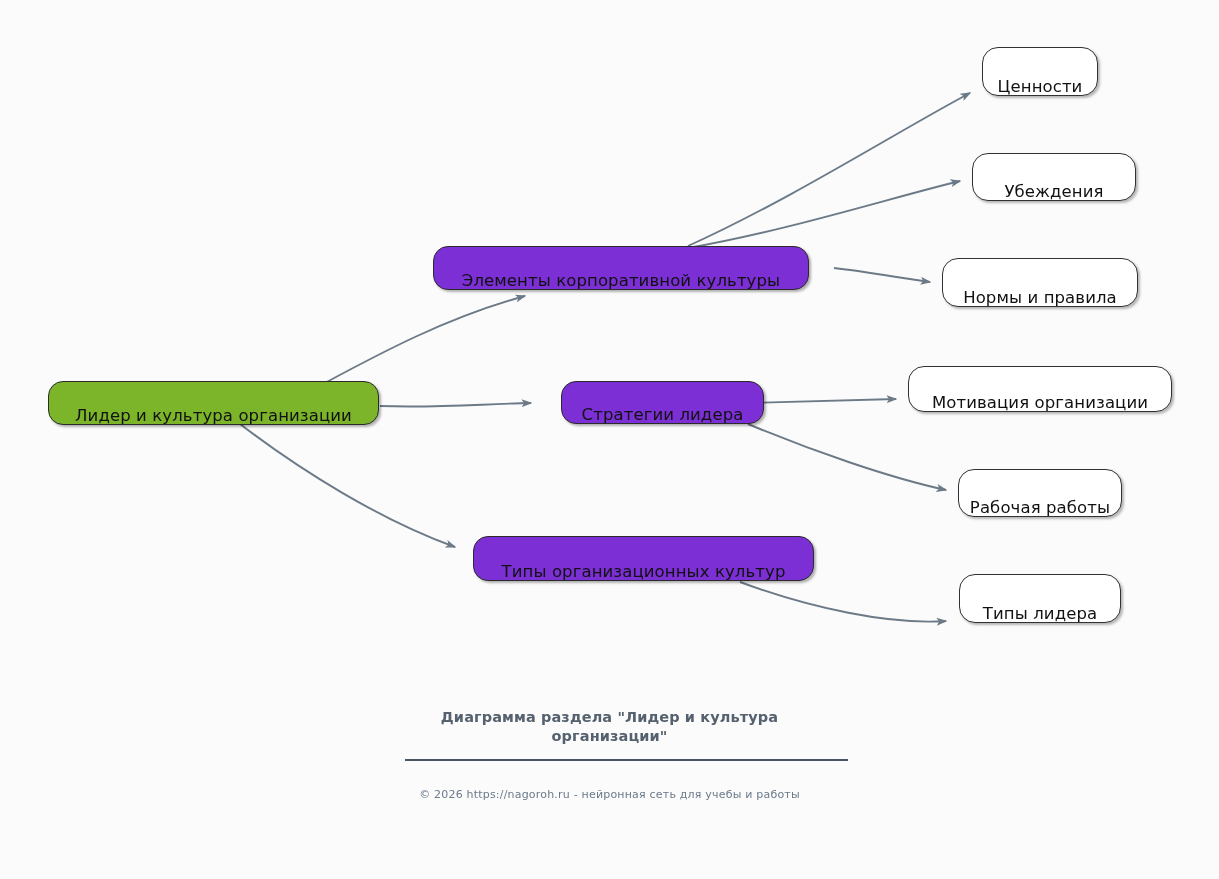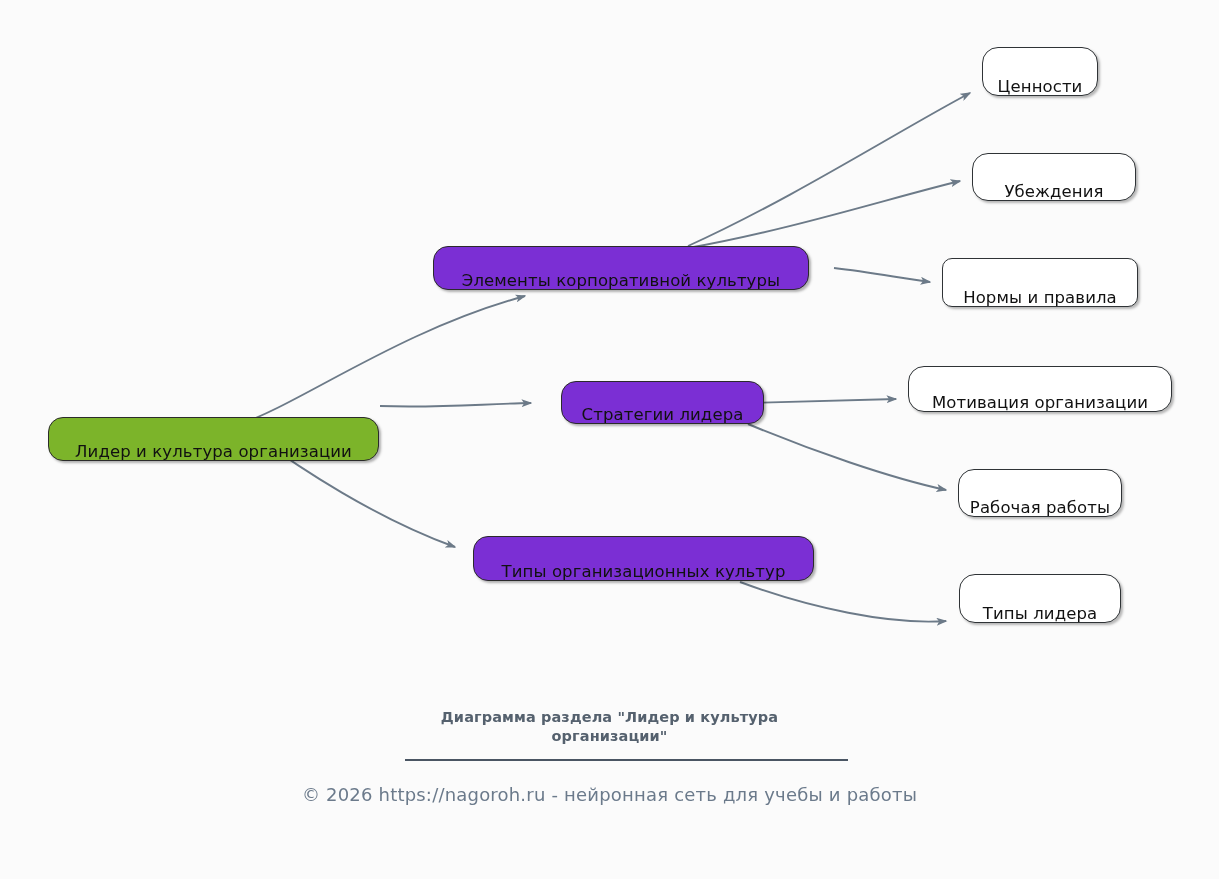--- a/index.html
+++ b/index.html
@@ -43,21 +43,20 @@
     line-height: 1;
     color: #111111;
     letter-spacing: 0.1px;
   }
 
   .node.root {
     background: #7cb42a;
     border: 1.6px solid #2b2b2b;
     box-shadow: 2px 2px 2.5px rgba(0,0,0,0.30);
     border-radius: 15px;
-    margin-top: 36px;
   }
 
   .node.branch {
     background: #7b2fd4;
     border: 1.6px solid #2b2b2b;
     box-shadow: 2px 2px 2.5px rgba(0,0,0,0.30);
     border-radius: 15px;
   }
 
   .node.leaf {
@@ -87,21 +86,21 @@
     position: absolute;
     left: 405px;
     top: 759px;
     width: 443px;
     height: 1.5px;
     background: #4a5563;
   }
 
   .footer-copy {
     top: 785px;
-    font-size: 18px;
+    font-size: 11px;
     color: #6b7a8b;
     letter-spacing: 0.2px;
     line-height: 20px;
   }
 </style>
 </head>
 <body>
 
 <div id="canvas">
 
@@ -130,21 +129,21 @@
       </div>
       <div class="node branch" style="left: 433px; top: 246px; width: 376px; height: 44px;">
         <span>Элементы корпоративной культуры</span>
       </div>
       <div class="node leaf" style="left: 982px; top: 47px; width: 116px; height: 49px;">
         <span>Ценности</span>
       </div>
       <div class="node leaf" style="left: 972px; top: 153px; width: 164px; height: 48px;">
         <span>Убеждения</span>
       </div>
-      <div class="node leaf" style="left: 942px; top: 258px; width: 196px; height: 49px; border-radius: 10px;">
+      <div class="node leaf" style="left: 942px; top: 258px; width: 196px; height: 49px;">
         <span>Нормы и правила</span>
       </div>
       <div class="node branch" style="left: 542px; top: 381px; width: 203px; height: 43px; margin-left: 19px;">
         <span>Стратегии лидера</span>
       </div>
       <div class="node leaf" style="left: 908px; top: 366px; width: 264px; height: 46px;">
         <span>Мотивация организации</span>
       </div>
       <div class="node leaf" style="left: 958px; top: 469px; width: 164px; height: 48px;">
         <span>Рабочая работы</span>

